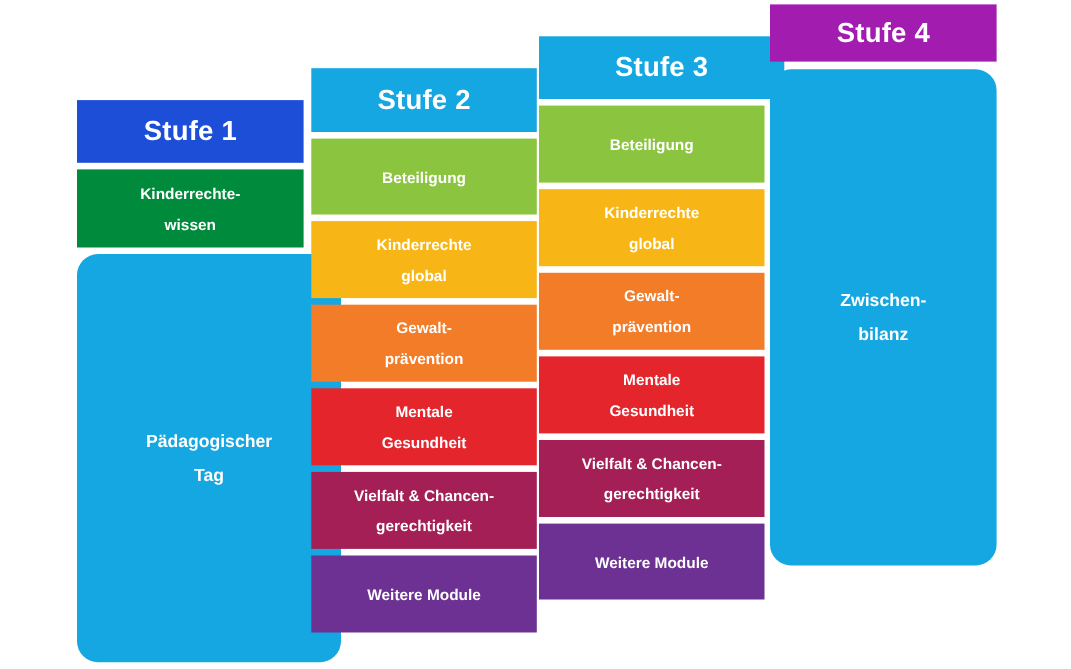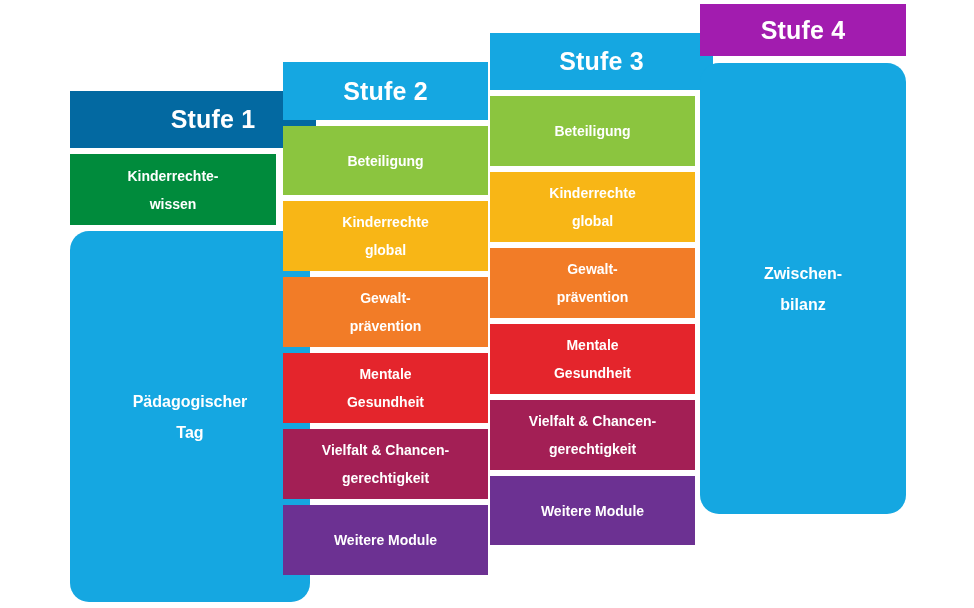--- a/index.html
+++ b/index.html
@@ -23,21 +23,21 @@
   .stage-header{ font-size:25px; letter-spacing:0.2px; }
   .module{ font-size:14px; line-height:28px; }
   .tall{ font-size:16px; line-height:31px;border-radius:19px; }
   .block span:empty{ display:none; }
 </style>
 </head>
 <body>
 
 <div id="canvas">
 
-  <div class="block stage-header" style="left: 70px; top: 91px; width: 206px; height: 57px; background-color: #0369a1; padding-left: 40px;">
+  <div class="block stage-header" style="left: 70px; top: 91px; width: 206px; height: 57px; background-color: #1d4ed8;">
     <span>Stufe 1</span>
   </div>
   <div class="block module" style="left: 70px; top: 154px; width: 206px; height: 71px; background-color: rgb(0, 139, 60); text-align: center;">
     <span>Kinderrechte-</span>
     <span>wissen</span>
   </div>
   <div class="block tall" style="left: 70px; top: 231px; width: 240px; height: 371px; background-color: rgb(21, 167, 225);">
     <span>Pädagogischer</span>
     <span>Tag</span>
   </div>

